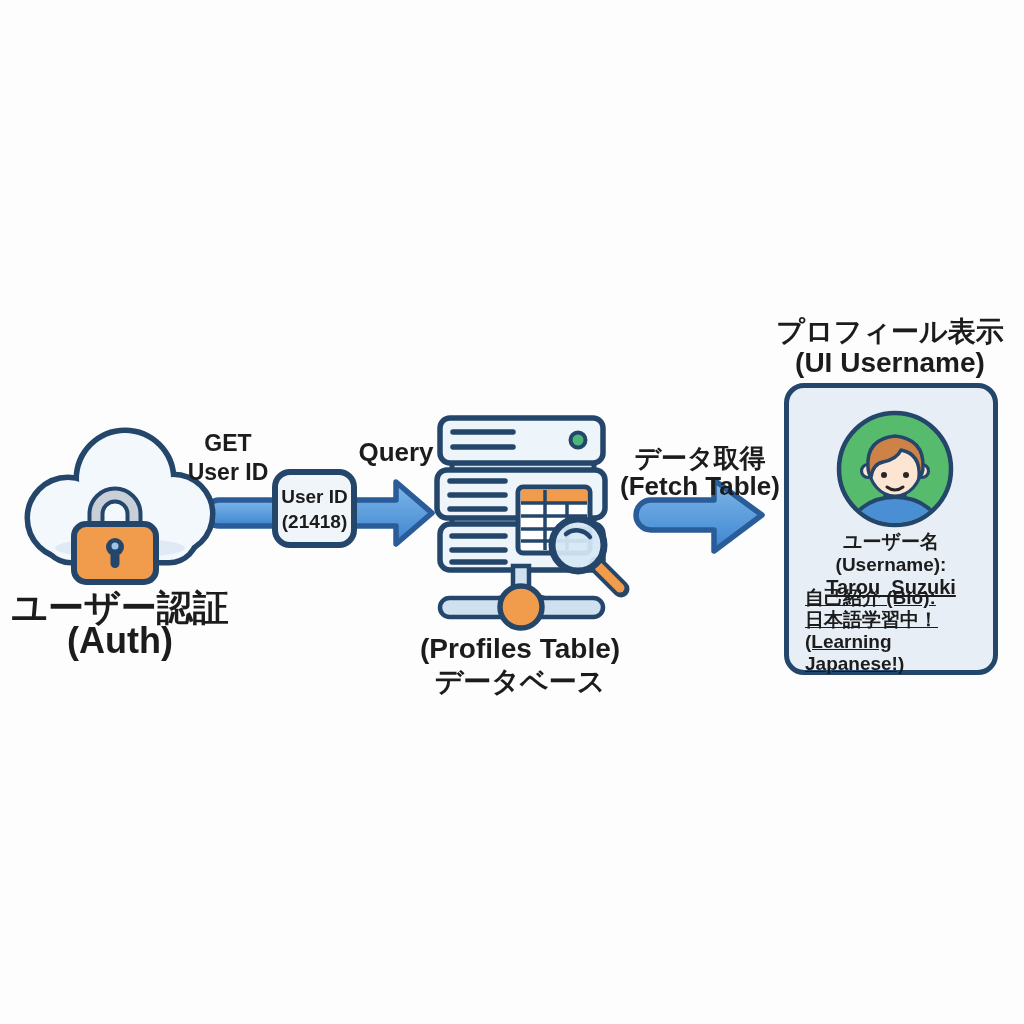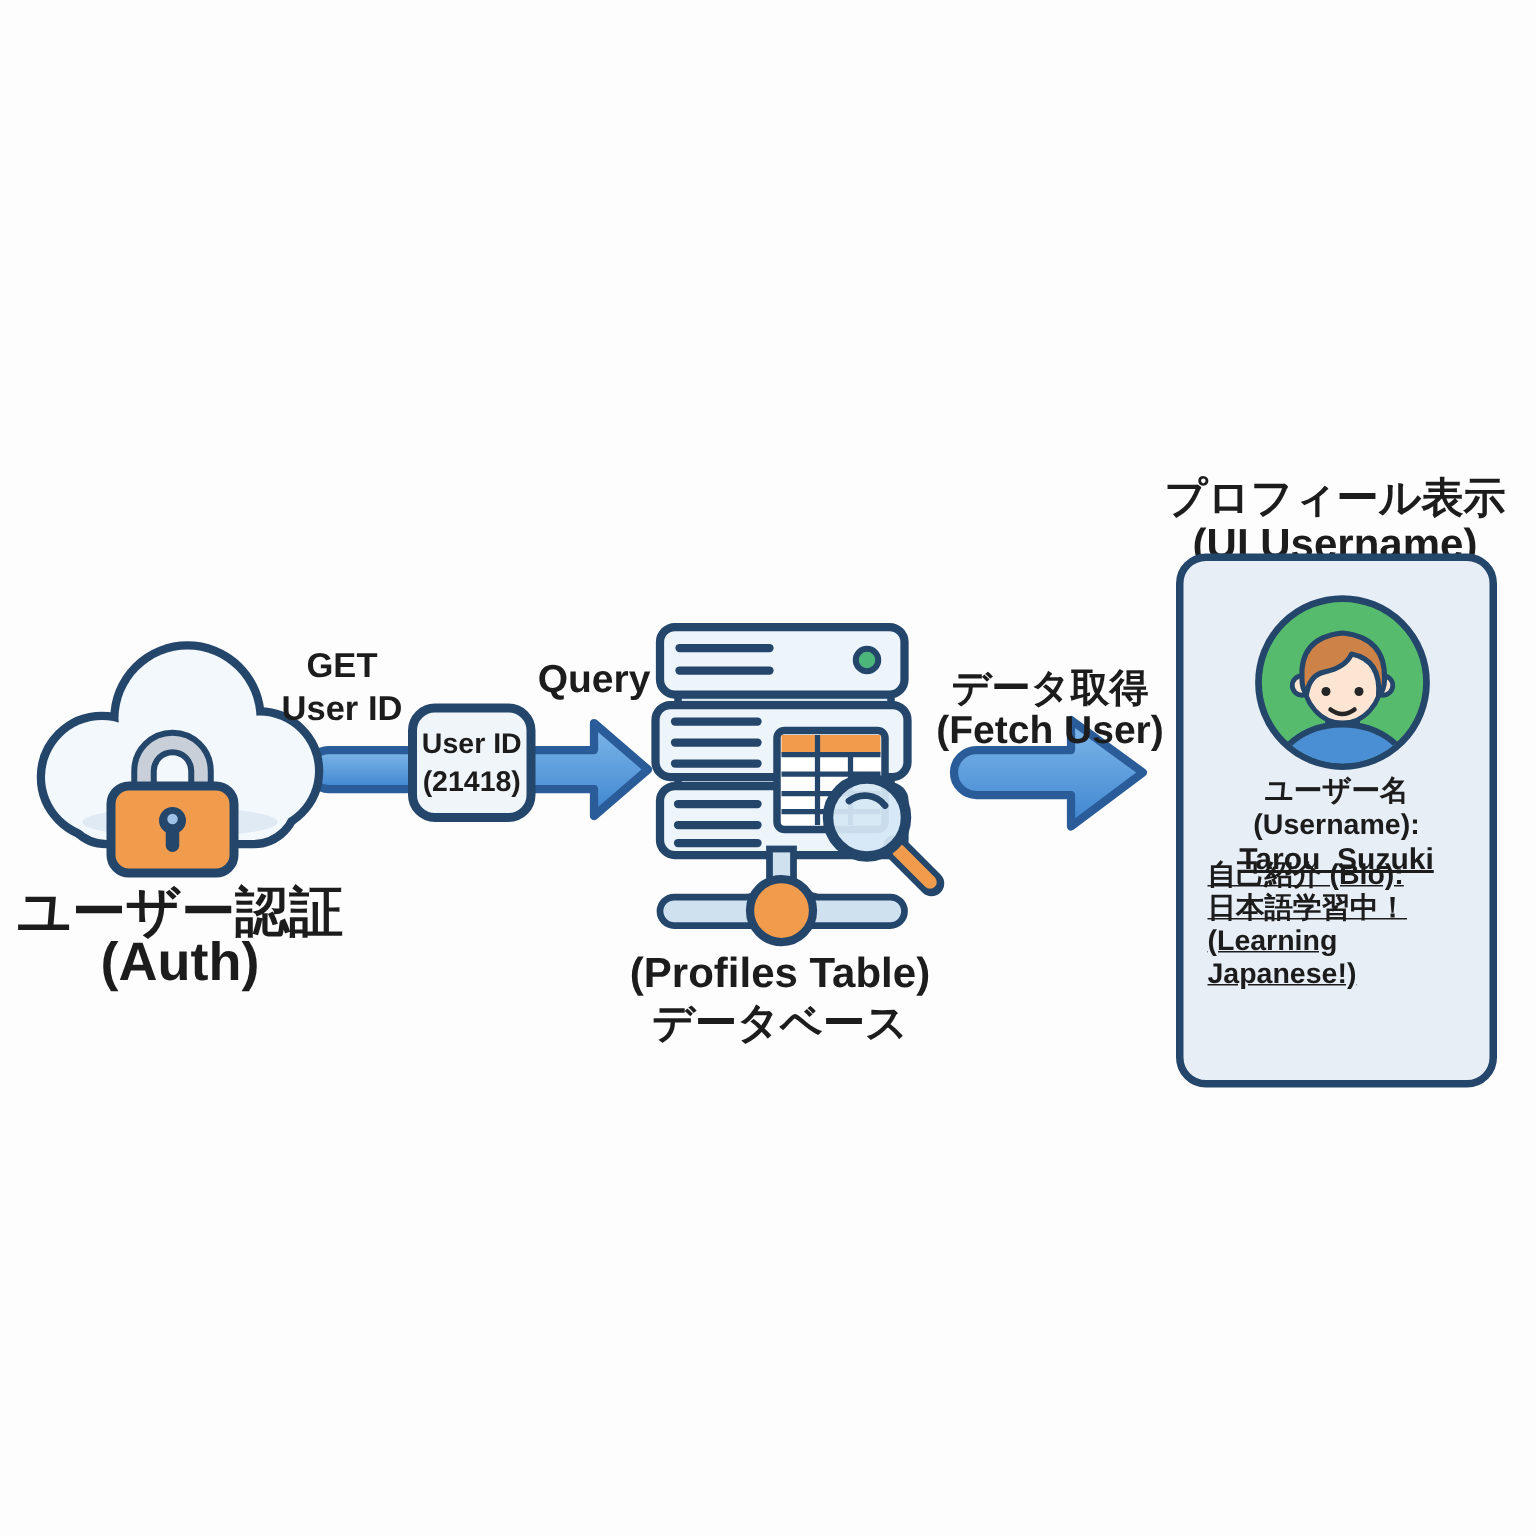--- a/index.html
+++ b/index.html
@@ -57,21 +57,21 @@
   .face-dot{fill:#262626;}
   .mouth{fill:none;stroke:#262626;stroke-width:3;stroke-linecap:round;}
   
   .userid-box{
     position:absolute;left:272px;top:469px;width:85px;height:79px;box-sizing:border-box;
     background:var(--box-bg);border:6px solid var(--outline-navy);border-radius:18px;
     display:flex;flex-direction:column;align-items:center;justify-content:center;
     font-size:19px;line-height:25px;
   }
   .profile-card{
-    position:absolute;left:784px;top:369px;width:214px;height:356px;box-sizing:border-box;
+    position:absolute;left:784px;top:383px;width:214px;height:292px;box-sizing:border-box;
     background:var(--card-bg);border:5px solid var(--outline-navy);border-radius:20px;
   }
   .card-username{position:absolute;left:0;top:142px;width:100%;text-align:center;font-size:19px;line-height:23px;}
   .card-username .uv{font-size:20px;text-decoration:underline;}
   .card-bio{position:absolute;left:16px;top:199px;text-align:left;font-size:19px;line-height:22px;text-decoration:underline;}
 </style>
 </head>
 <body>
 
 <div class="canvas">
@@ -178,21 +178,21 @@
     <div>(Auth)</div>
   </div>
 
   <div class="lbl" style="left:395px;top:632px;width:250px;font-size:28px;line-height:33px;">
     <div>(Profiles Table)</div>
     <div>データベース</div>
   </div>
 
   <div class="lbl" style="left:600px;top:414px;width:200px;font-size:26px;line-height:28px;margin-top:30px;">
     <div>データ取得</div>
-    <div>(Fetch User)</div>
+    <div>(Fetch Table)</div>
   </div>
 
   <div class="lbl" style="left:770px;top:316px;width:240px;font-size:28px;line-height:31px;">
     <div>プロフィール表示</div>
     <div>(UI Username)</div>
   </div>
 
   <div class="userid-box">
     <div>User ID</div>
     <div>(21418)</div>

